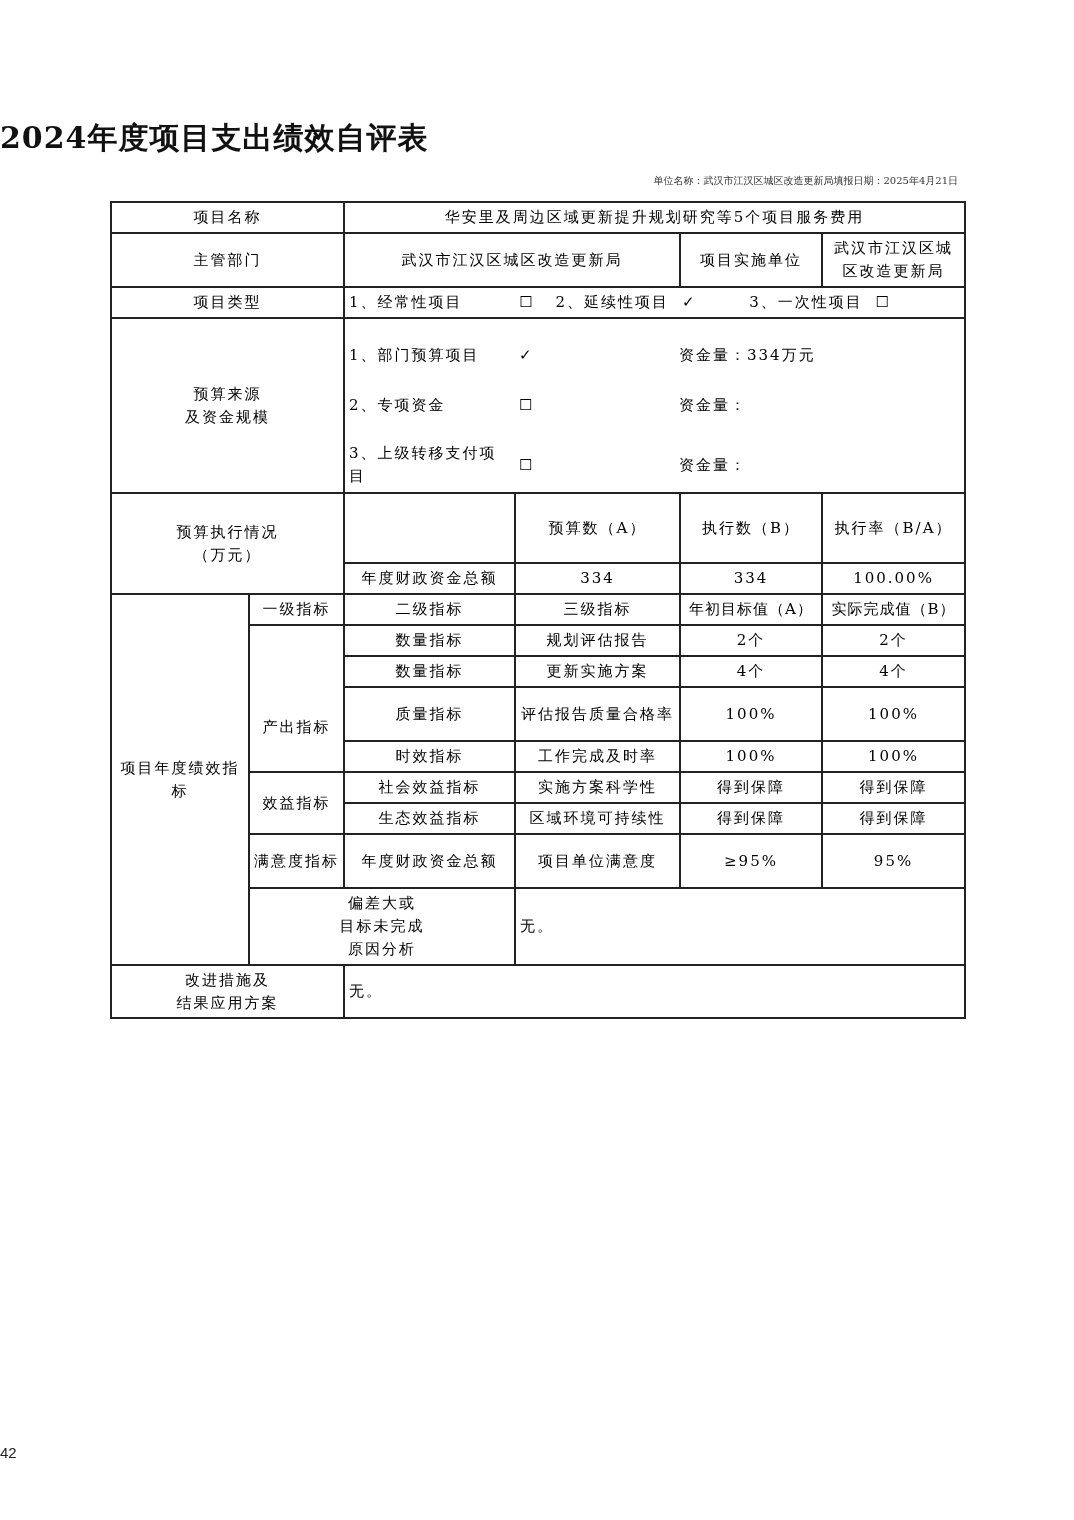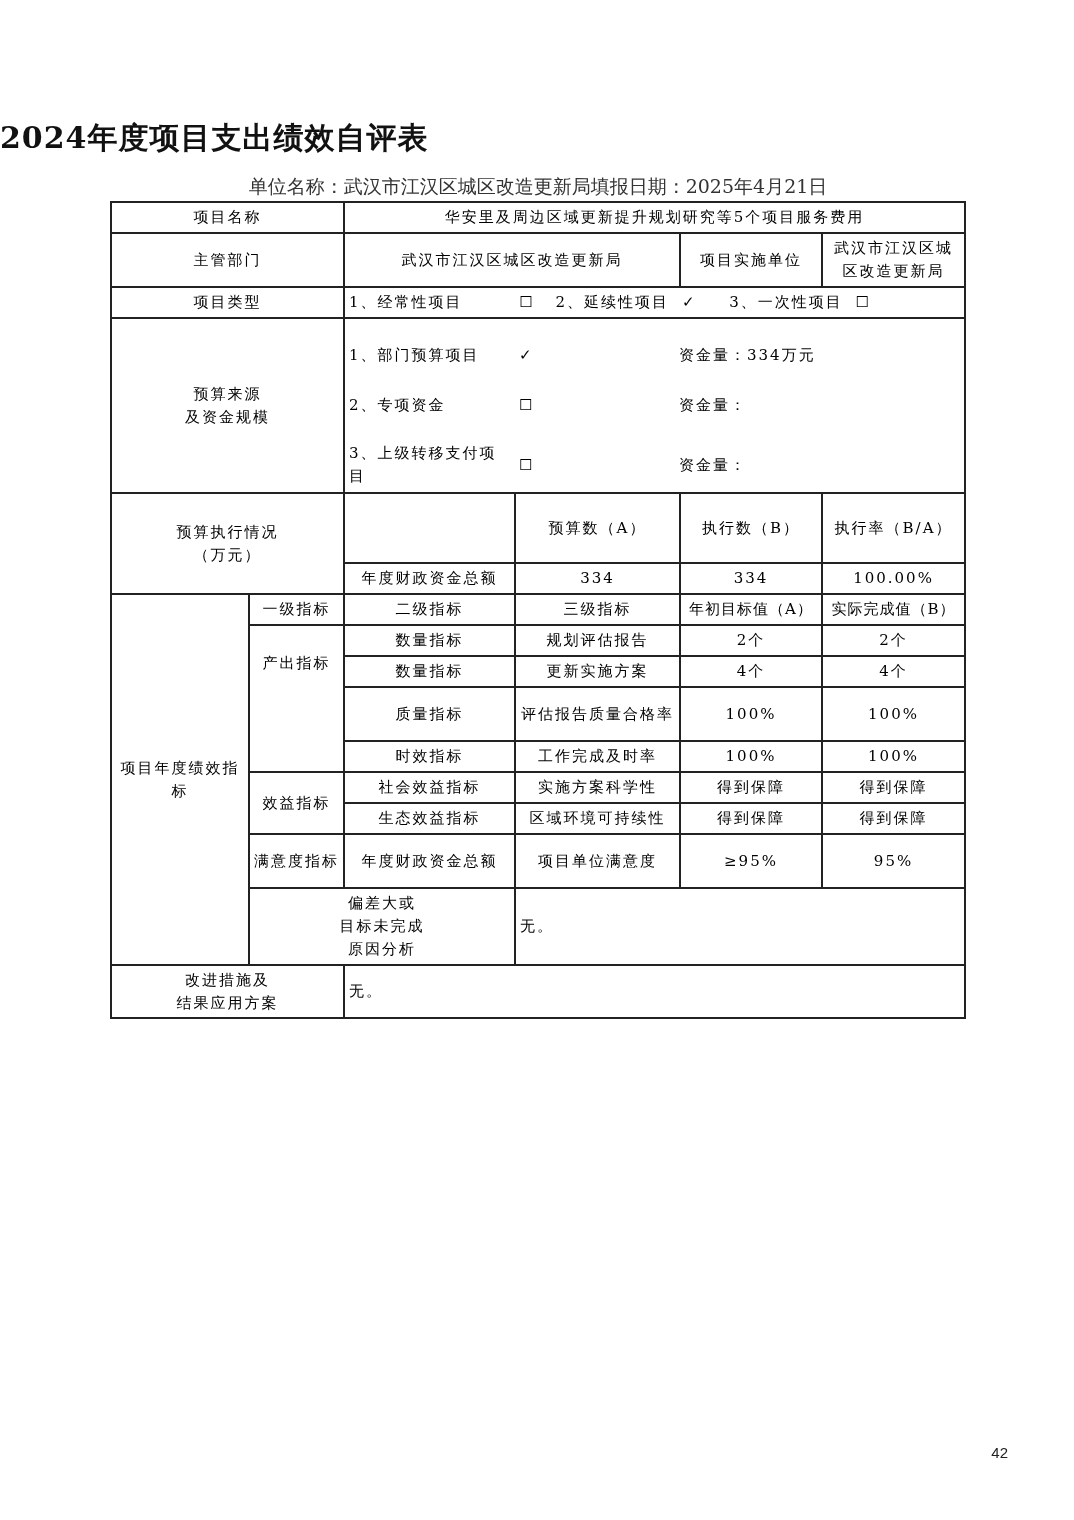--- a/index.html
+++ b/index.html
@@ -1,26 +1,26 @@
 <!DOCTYPE html>
 <html><head>
 <meta charset="utf-8">
 <style>
   html, body { margin:0; padding:0; background:#ffffff; }
   body { width:1074px; height:1520px; position:relative; font-family:"DejaVu Serif","Liberation Serif",serif; color:#222; }
   .title { position:absolute; top:118px; left:0; width:1074px; text-align:left; font-size:30px; font-weight:bold; letter-spacing:1px; color:#111; }
-  .meta { position:absolute; top:174px; left:118px; right:116px; font-size:19px; display:flex; justify-content:center; color:#333; }
+  .meta { position:absolute; top:174px; left:118px; right:116px; font-size:10px; display:flex; justify-content:flex-end; color:#333; }
   table.form { position:absolute; top:201px; left:110px; width:854px; border-collapse:collapse; table-layout:fixed; font-size:15px; }
   table.form td { border:2px solid #222; text-align:center; vertical-align:middle; padding:2px 4px; line-height:23px; letter-spacing:2px; color:#000000; }
   .left { text-align:left !important; }
   .src-line { display:flex; align-items:center; height:31px;margin-top:19px; }
   .src-line .lbl { width:170px; text-align:left; }
   .src-line .box { width:160px; text-align:left; }
   .src-line .amt { text-align:left; }
-  .pagenum { position:absolute; top:1444px; left:0; width:1008px; text-align:right; font-family:"Liberation Sans",sans-serif; font-size:15px; color:#222; }
+  .pagenum { position:absolute; top:1444px; left:0; width:1008px; text-align:left; font-family:"Liberation Sans",sans-serif; font-size:15px; color:#222; }
 </style>
 </head>
 <body>
 
 <div class="title">2024年度项目支出绩效自评表</div>
 <div class="meta">
   <span>单位名称：武汉市江汉区城区改造更新局</span>
   <span>填报日期：2025年4月21日</span>
 </div>
 
@@ -44,21 +44,21 @@
     <td>项目实施单位</td>
     <td>武汉市江汉区城区改造更新局</td>
   </tr>
   <tr style="height:31px">
     <td colspan="2">项目类型</td>
     <td colspan="4" class="left">
       <span>1、经常性项目</span>
       <span style="margin-left:50px">☐</span>
       <span style="margin-left:14px">2、延续性项目</span>
       <span style="margin-left:6px">✓</span>
-      <span style="margin-left:26px">3、一次性项目</span>
+      <span style="margin-left:46px">3、一次性项目</span>
       <span style="margin-left:6px">☐</span>
     </td>
   </tr>
   <tr style="height:116px">
     <td colspan="2">
       <div>预算来源</div>
       <div>及资金规模</div>
     </td>
     <td colspan="4" class="left">
       <div class="src-line">
@@ -96,21 +96,21 @@
   </tr>
   <tr style="height:31px">
     <td rowspan="9">项目年度绩效指标</td>
     <td>一级指标</td>
     <td>二级指标</td>
     <td>三级指标</td>
     <td style="letter-spacing:1px">年初目标值（A）</td>
     <td style="letter-spacing:1px">实际完成值（B）</td>
   </tr>
   <tr style="height:31px">
-    <td rowspan="4" style="vertical-align:top;padding-top:26px">产出指标</td>
+    <td rowspan="4" style="vertical-align:top;padding-top:90px">产出指标</td>
     <td>数量指标</td>
     <td>规划评估报告</td>
     <td>2个</td>
     <td>2个</td>
   </tr>
   <tr style="height:31px">
     <td>数量指标</td>
     <td>更新实施方案</td>
     <td>4个</td>
     <td>4个</td>

